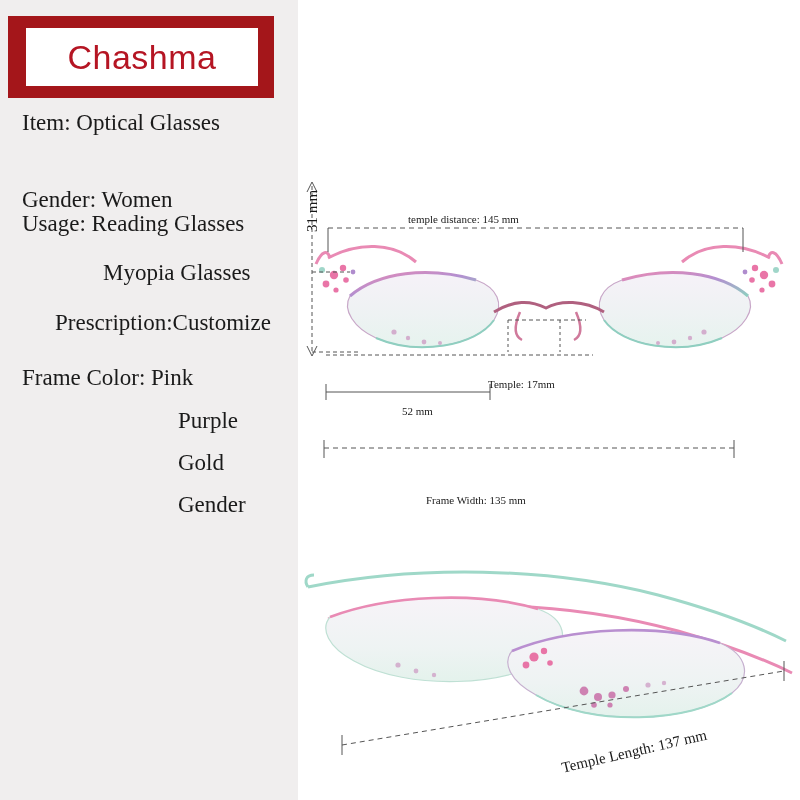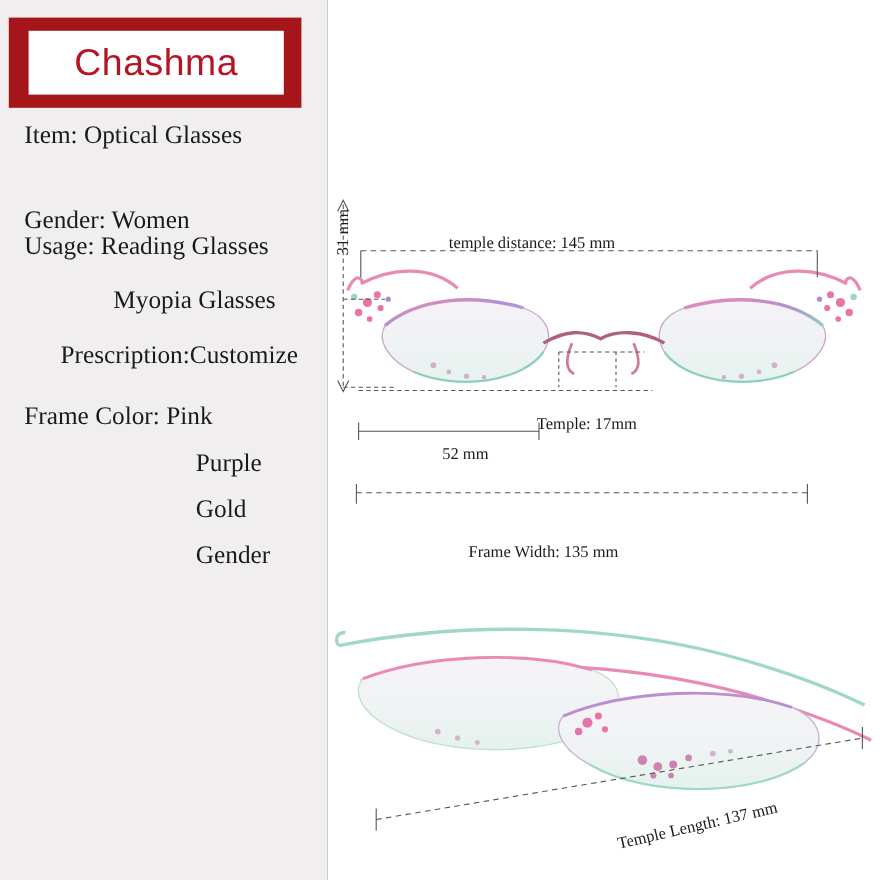--- a/index.html
+++ b/index.html
@@ -72,21 +72,21 @@
   #diagram-area {
     position: absolute;
     left: 298px;
     top: 0;
     width: 502px;
     height: 800px;
     background: #ffffff;
   }
   .dim-label {
     position: absolute;
-    font-size: 15px;
+    font-size: 11px;
     color: #1a1a1a;
     font-family: "Liberation Serif", serif;
     white-space: nowrap;
   }
   .vert-label {
     position: absolute;
     font-size: 15px;
     color: #1a1a1a;
     font-family: "Liberation Serif", serif;
     white-space: nowrap;

